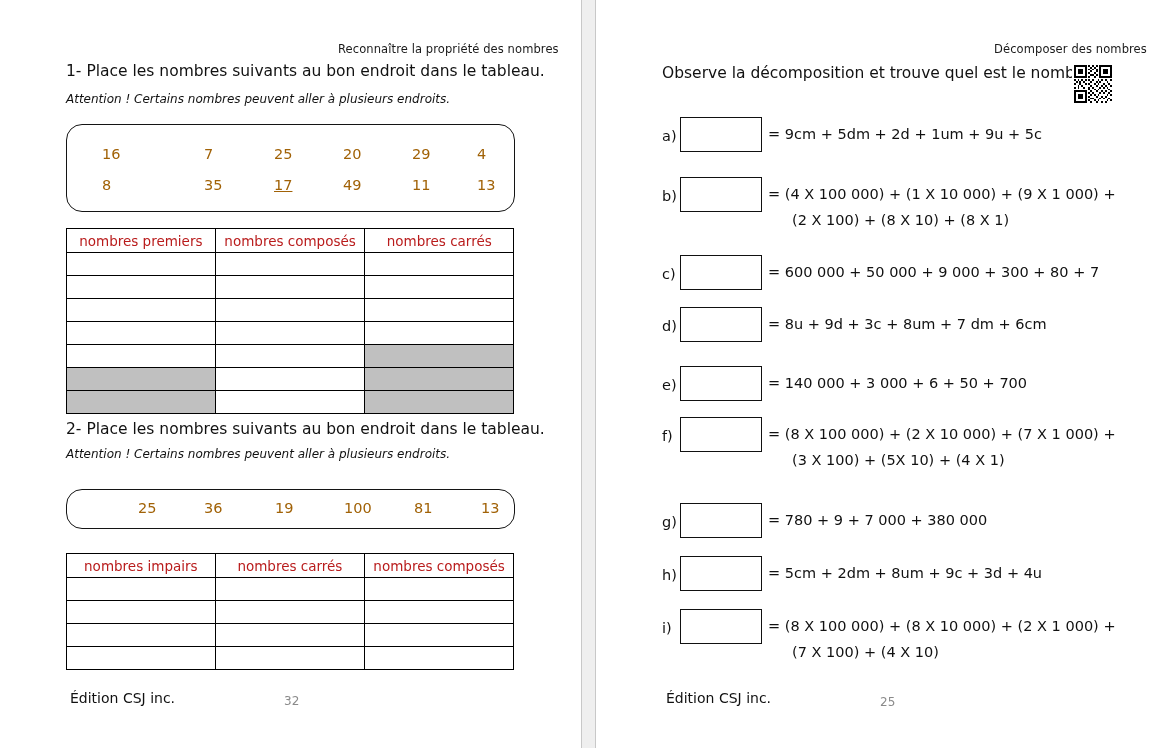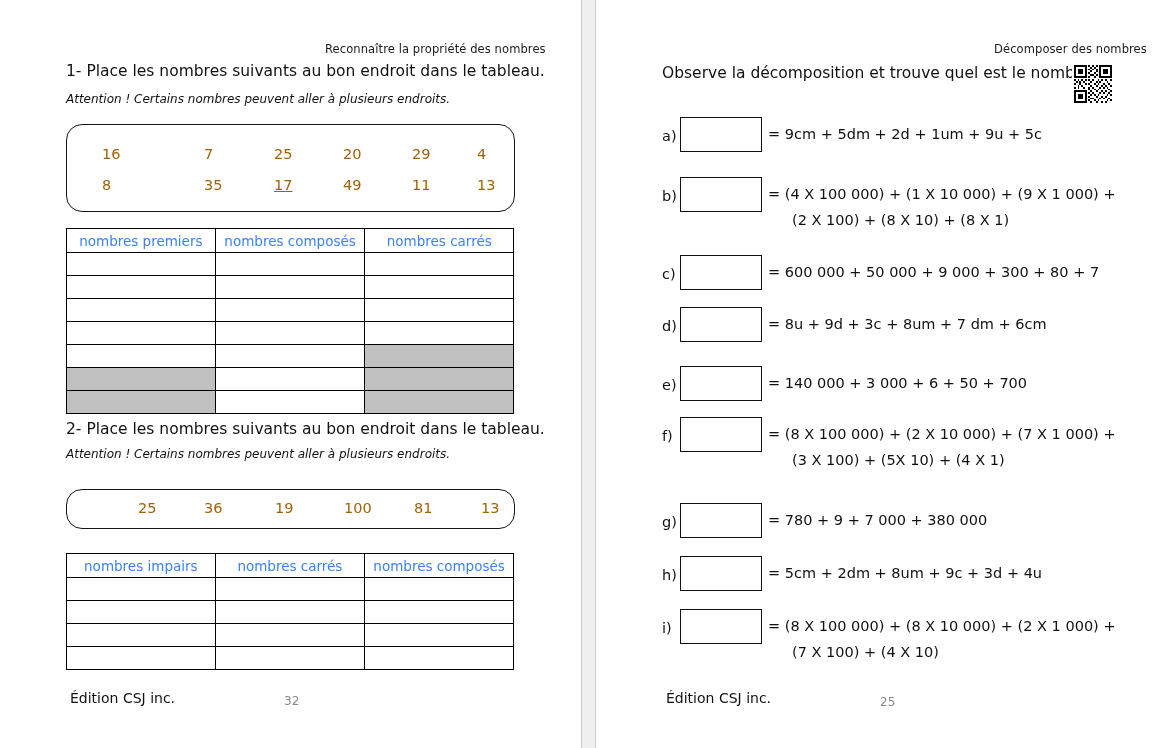--- a/index.html
+++ b/index.html
@@ -79,21 +79,21 @@
     background: #fff;
   }
   table.cls th, table.cls td {
     border: 1.3px solid #000;
     padding: 0;
     margin: 0;
   }
   table.cls th {
     font-weight: normal;
     font-size: 13.5px;
-    color: #3b82f6;
+    color: #b91c1c;
     height: 24px;
     text-align: center;
     white-space: nowrap;
   }
   table.cls td { height: 23px; }
   table.cls td.grey { background: #c0c0c0; }
 
   
   .footer-credit {
     position: absolute;
@@ -151,21 +151,21 @@
   }
   .qr svg { display: block; }
 </style>
 </head>
 <body>
 
 <div id="spread">
 
   <div class="page page-left">
 
-    <div class="running-head" style="left:325px; top:42px;">Reconnaître la propriété des nombres</div>
+    <div class="running-head" style="left:338px; top:42px;">Reconnaître la propriété des nombres</div>
 
     <div class="instruction" style="left:66px; top:62px;">1- Place les nombres suivants au bon endroit dans le tableau.</div>
 
     <div class="sub-note" style="left:66px; top:92px;">Attention ! Certains nombres peuvent aller à plusieurs endroits.</div>
 
     <div class="numbox" style="left:66px; top:124px; width:449px; height:88px;">
       <div class="nrow" style="top:21px;">
         <span class="ncell" style="width:137px; padding-left:35px;">16</span>
         <span class="ncell" style="width:70px;">7</span>
         <span class="ncell" style="width:69px;">25</span>

